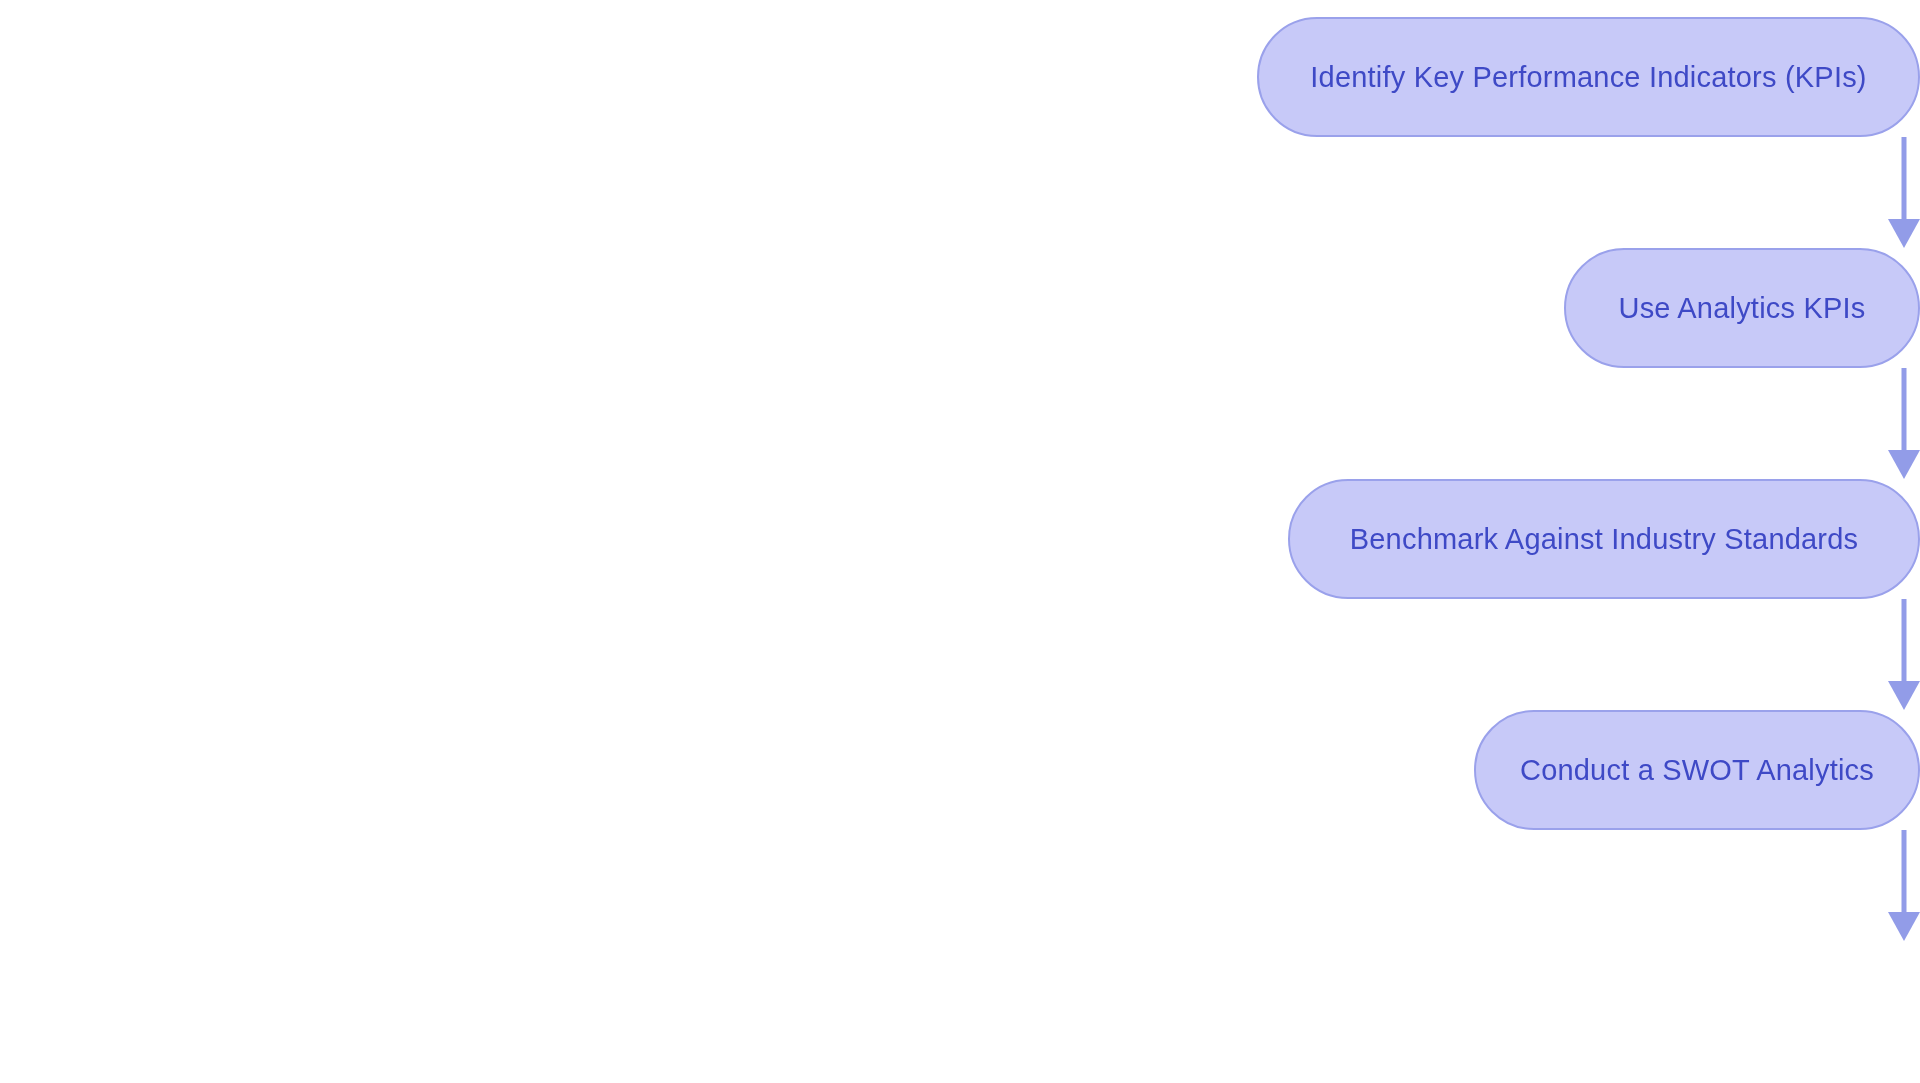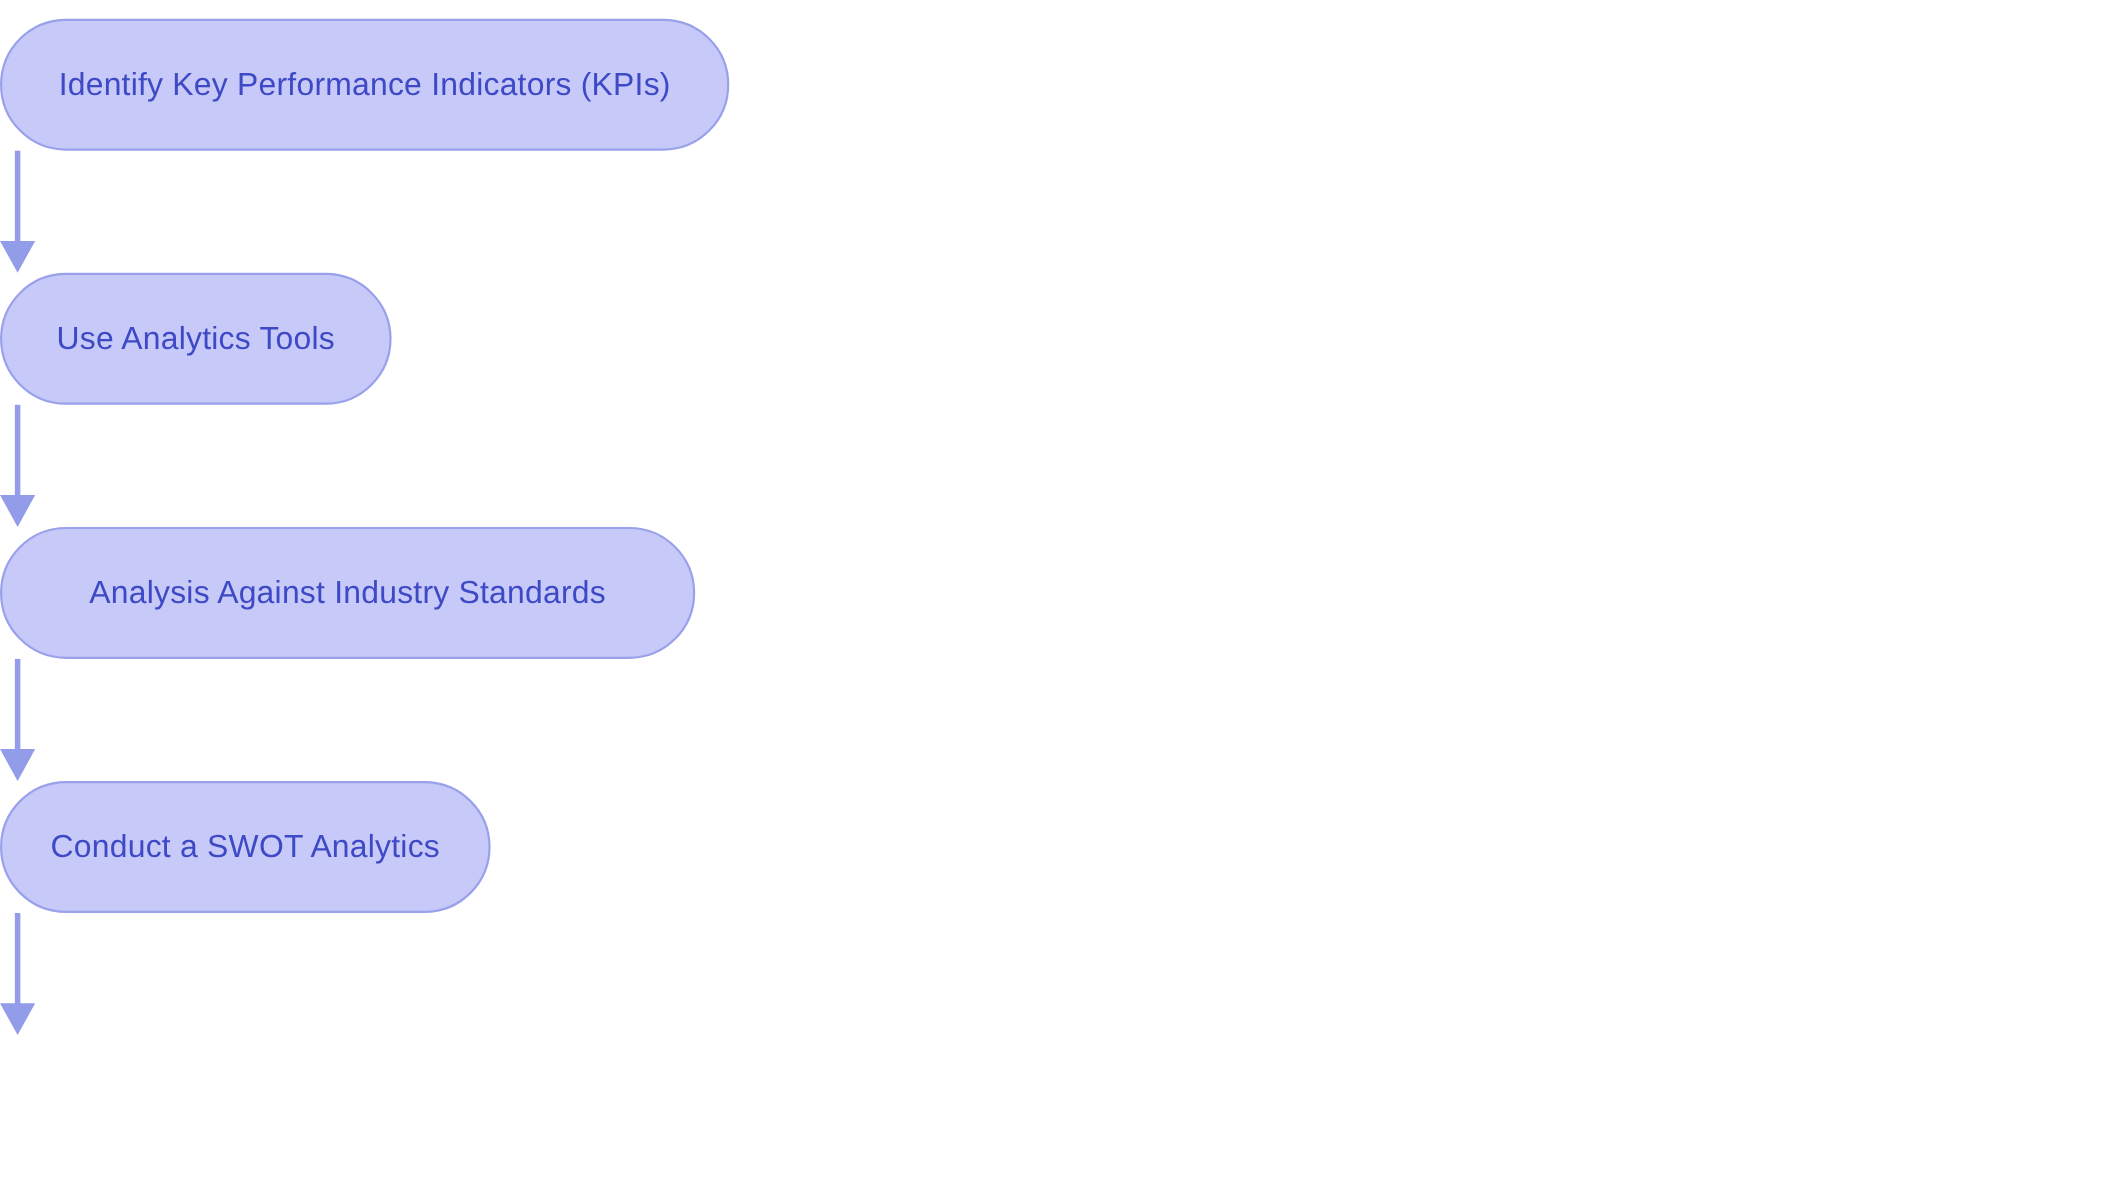--- a/index.html
+++ b/index.html
@@ -16,21 +16,21 @@
     background: var(--bg);
   }
   .canvas {
     position: relative;
     width: 1920px;
     height: 1065px;
     background: var(--bg);
     overflow: hidden;
     display: flex;
     flex-direction: column;
-    align-items: flex-start;
+    align-items: flex-end;
     padding-top: 17px;
   }
   .node {
     height: 120px;
     border-radius: 60px;
     background: var(--node-fill);
     border: 2px solid var(--node-border);
     color: var(--node-text);
     display: flex;
     align-items: center;
@@ -80,30 +80,30 @@
   <div class="node w1">
     <span>Identify Key Performance Indicators (KPIs)</span>
   </div>
 
   <div class="arrow">
     <div class="shaft"></div>
     <div class="head"></div>
   </div>
 
   <div class="node w2">
-    <span>Use Analytics Tools</span>
+    <span>Use Analytics KPIs</span>
   </div>
 
   <div class="arrow">
     <div class="shaft"></div>
     <div class="head"></div>
   </div>
 
   <div class="node w3">
-    <span>Analysis Against Industry Standards</span>
+    <span>Benchmark Against Industry Standards</span>
   </div>
 
   <div class="arrow">
     <div class="shaft"></div>
     <div class="head"></div>
   </div>
 
   <div class="node w4">
     <span>Conduct a SWOT Analytics</span>
   </div>

